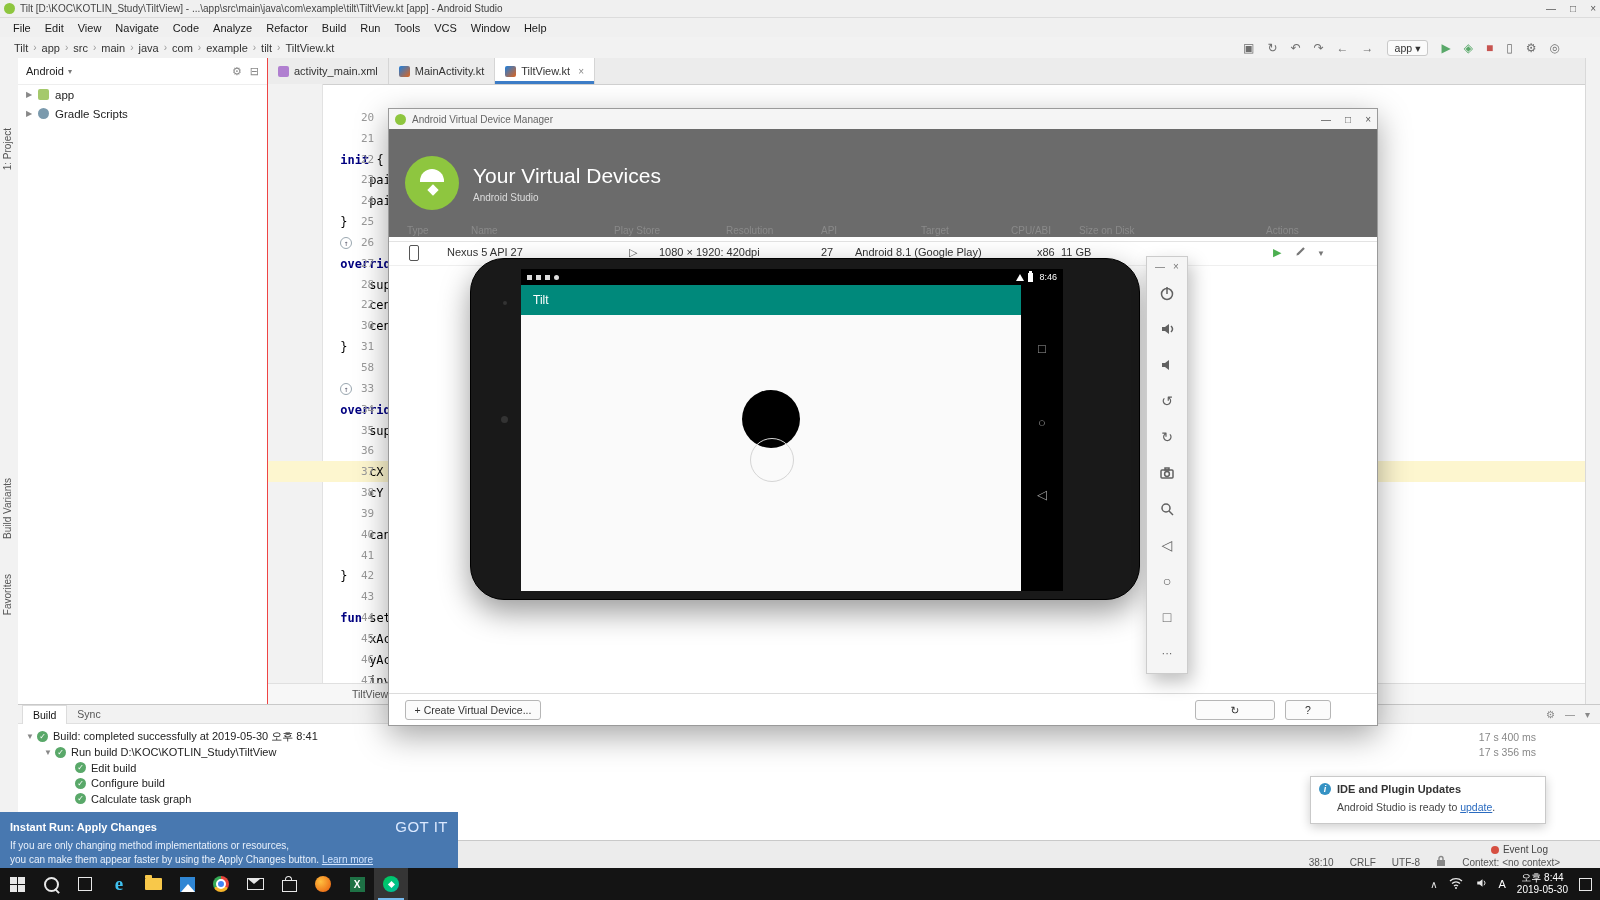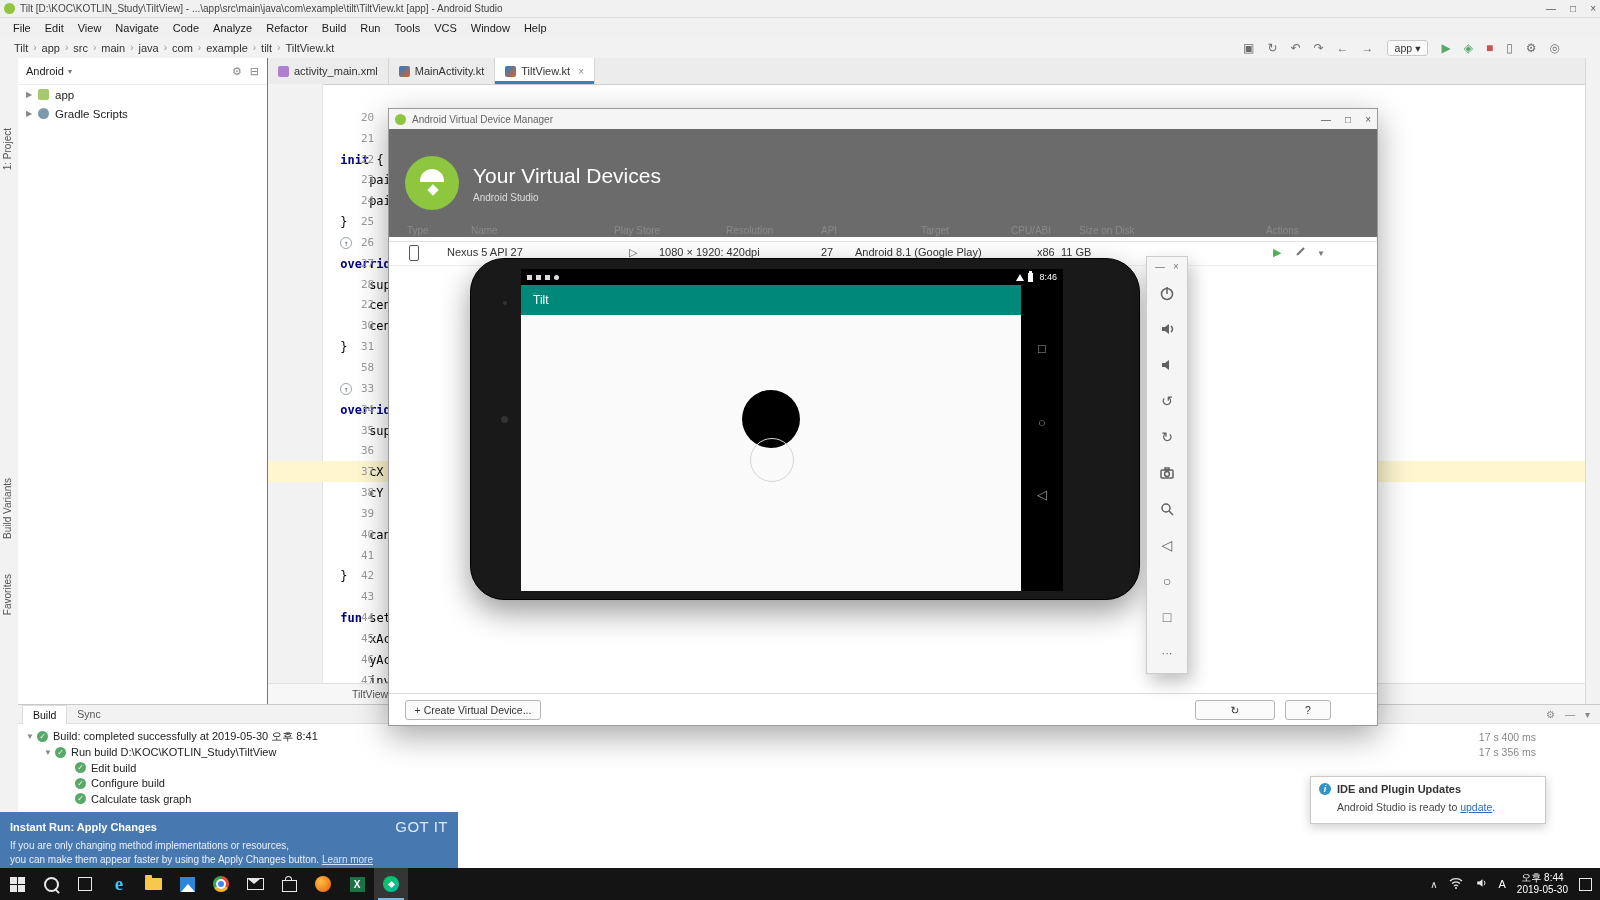--- a/index.html
+++ b/index.html
@@ -559,20 +559,39 @@
 
         <div class="b-row ind2">
           <span class="chev">▼</span>
           <span class="check">✓</span>
           <span>Calculate task graph</span>
           <span class="b-time"></span>
         </div>
       </div>
   </div>
 
+  <div id="statusbar">
+    <span id="sb-toggle">▦</span>
+    <span id="event-log">
+      <span class="dot"></span>
+      <span>Event Log</span>
+    </span>
+    <span id="sb-items">
+      <span>38:10</span>
+      <span>CRLF</span>
+      <span>UTF-8</span>
+      <span>
+        <svg width="10" height="12" viewBox="0 0 10 12">
+            <rect x="1" y="5" width="8" height="6" fill="#888"></rect>
+            <path d="M3 5 V3.5 a2 2 0 0 1 4 0 V5" fill="none" stroke="#888" stroke-width="1.4"></path>
+          </svg>
+      </span>
+      <span>Context: &lt;no context&gt;</span>
+    </span>
+  </div>
 
   <div id="avd">
     <div id="avd-titlebar">
       <span class="dico"></span>
       <span class="dttl">Android Virtual Device Manager</span>
       <span class="winctl">
         <span>—</span>
         <span>□</span>
         <span>×</span>
       </span>

